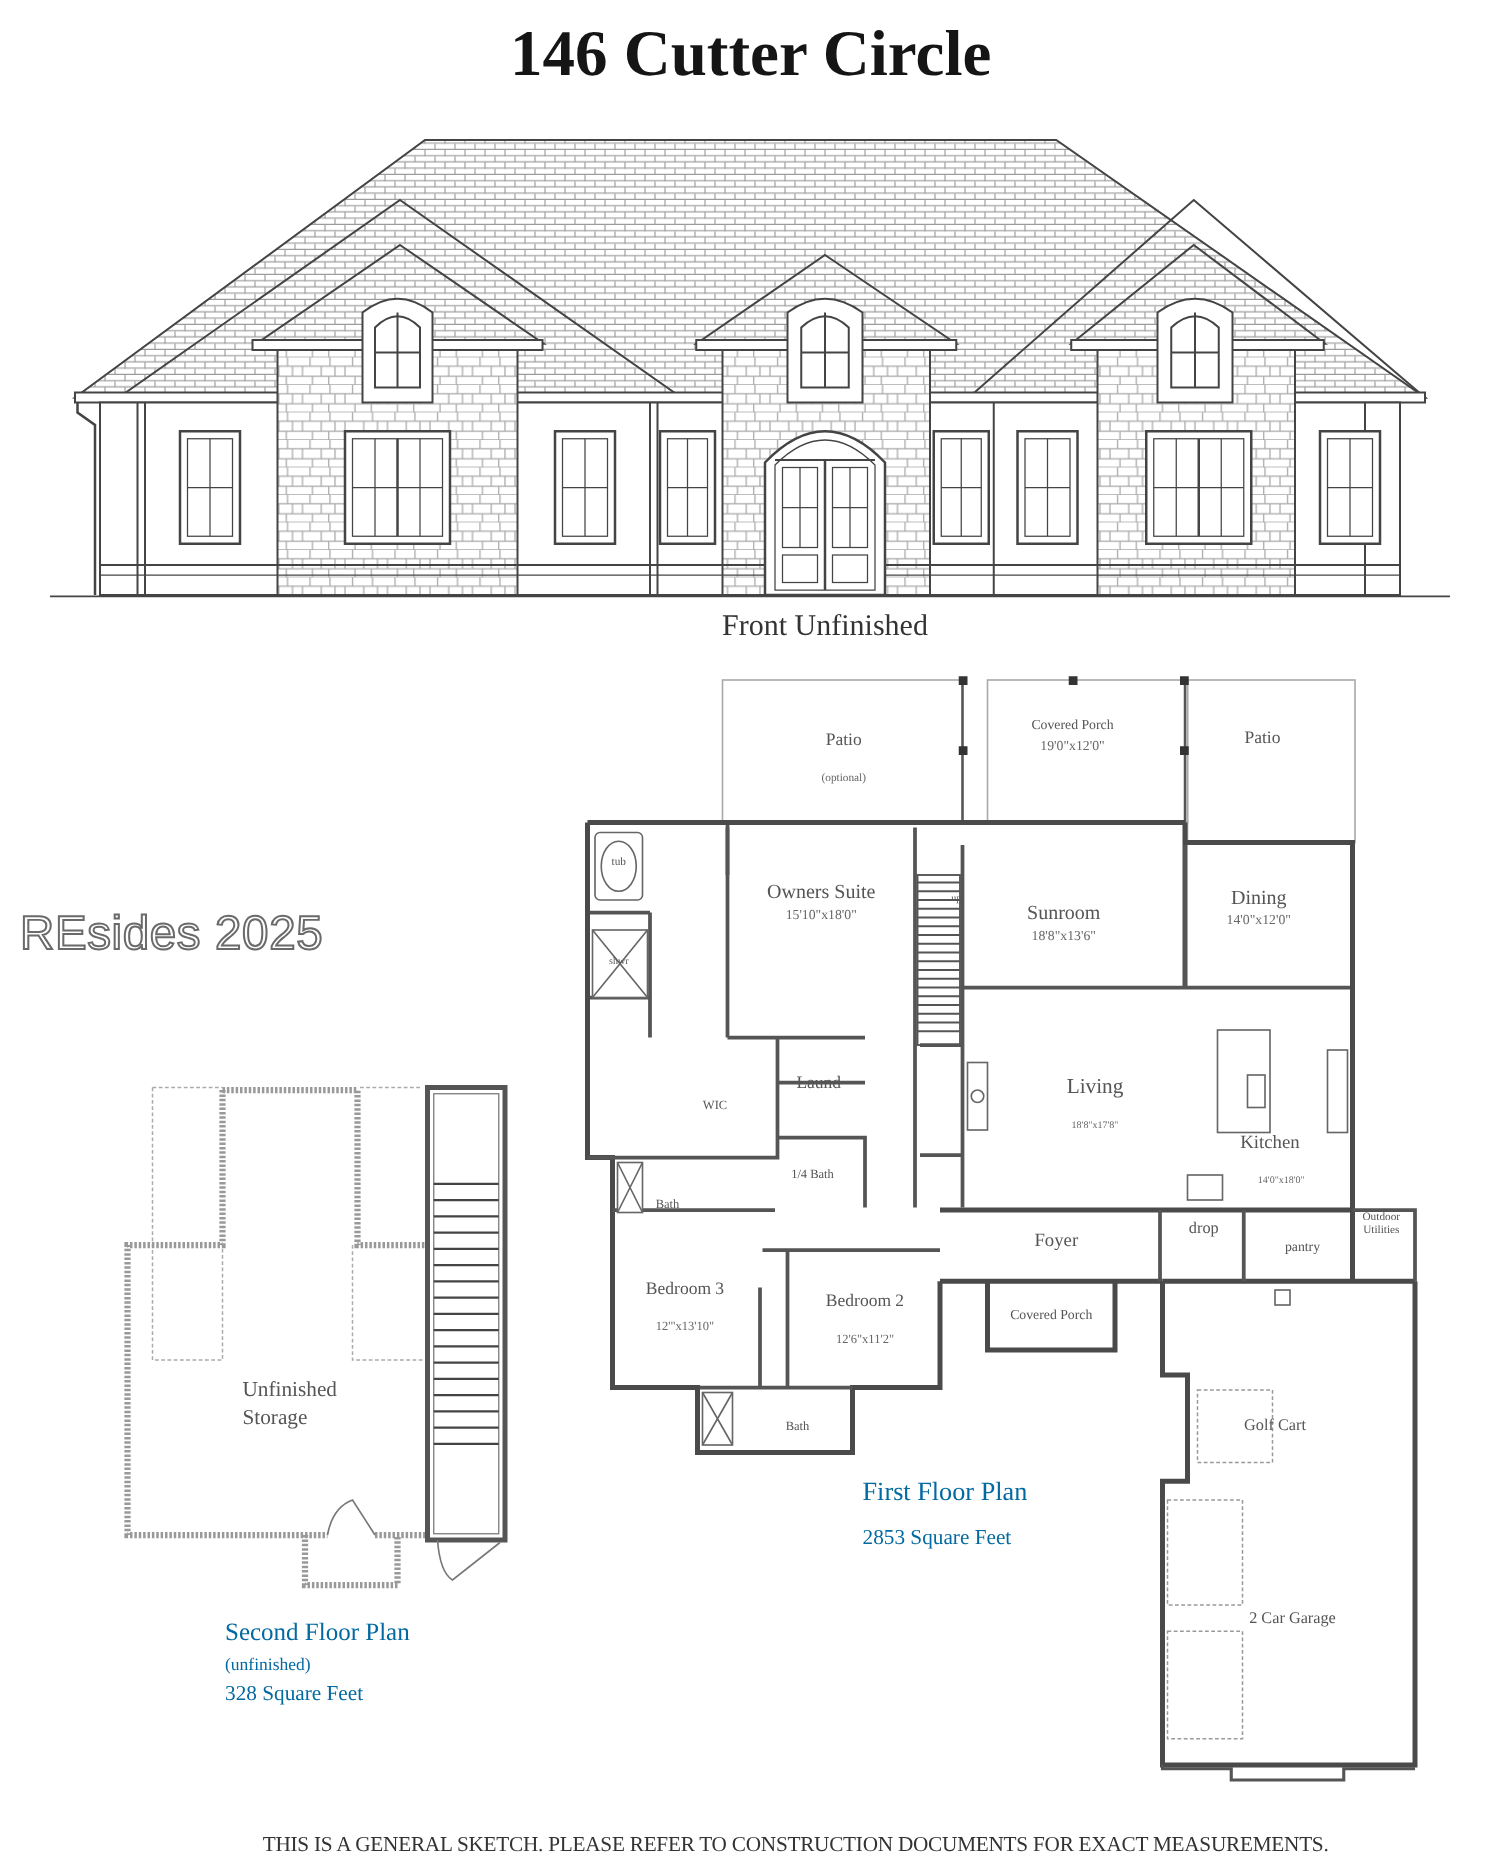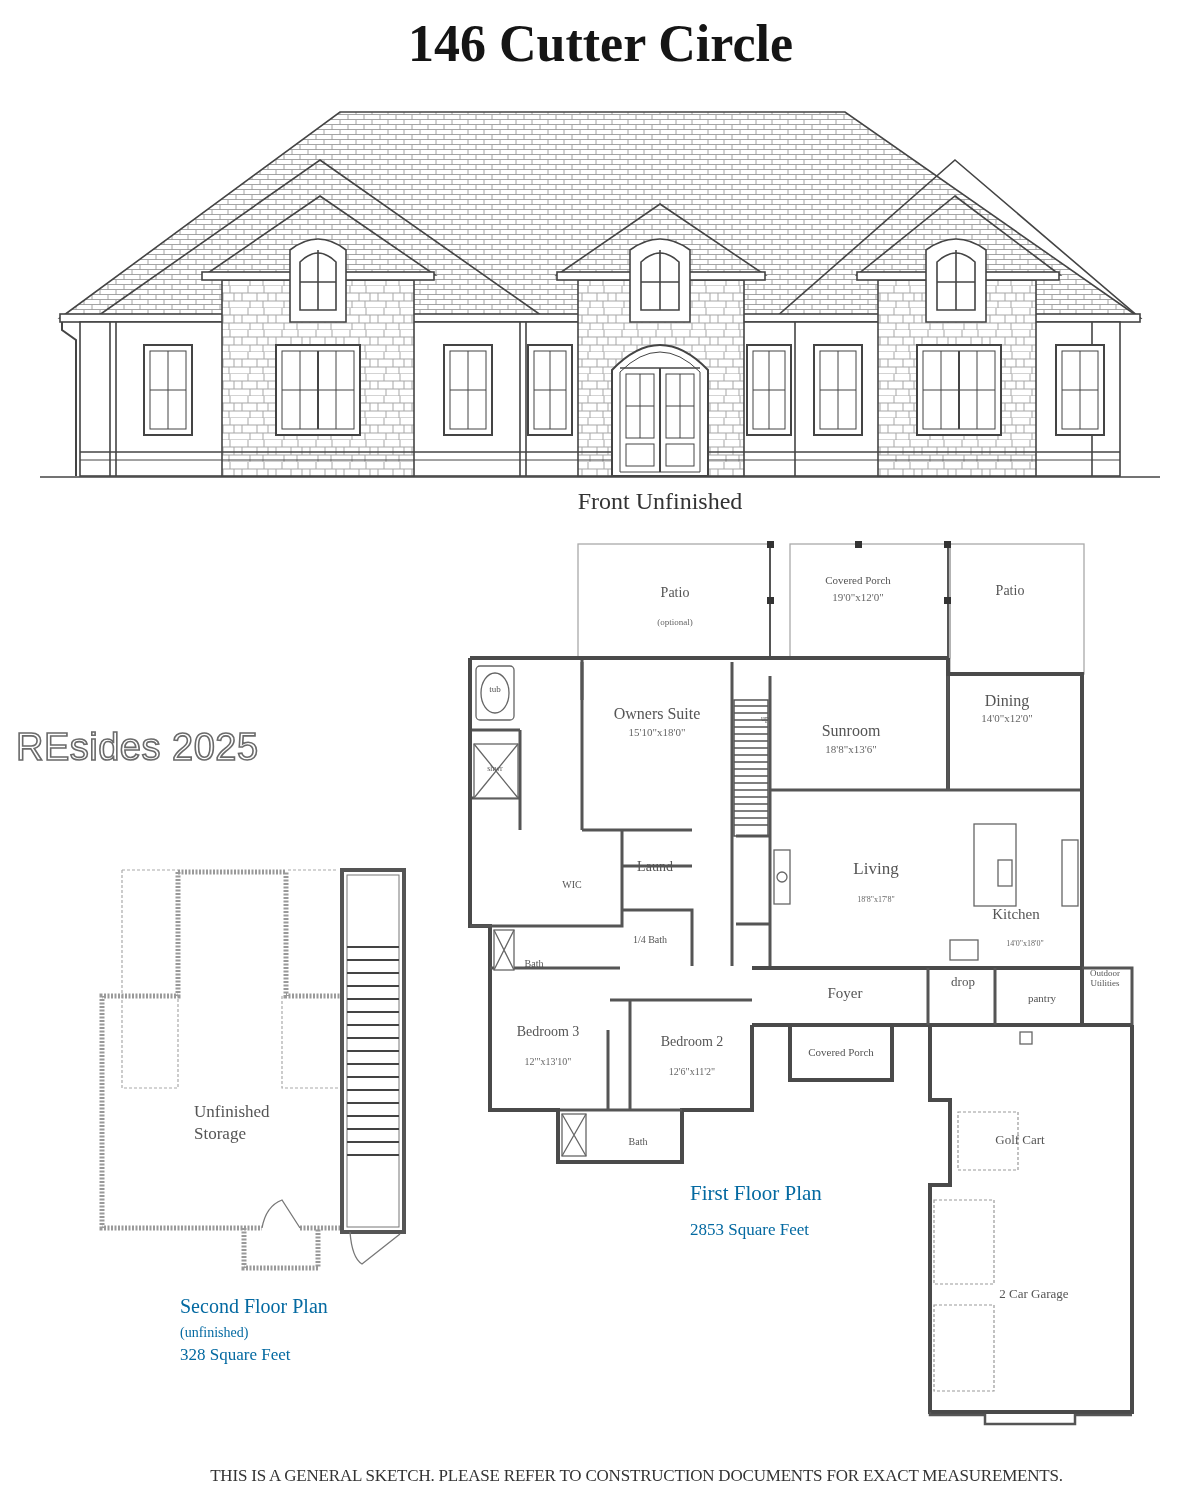--- a/index.html
+++ b/index.html
@@ -253,21 +253,21 @@
 </div>
 
 <div class="room" style="left:596px;top:705px;width:122px;">
   <div class="n">Owners Suite</div>
   <div class="d" style="margin-top:3px">15'10"x18'0"</div>
 </div>
 <div class="room" style="left:796px;top:690px;width:110px;margin-top:32px;">
   <div class="n">Sunroom</div>
   <div class="d" style="margin-top:3px">18'8"x13'6"</div>
 </div>
-<div class="room" style="left:962px;top:692px;width:90px;">
+<div class="room" style="left:962px;top:710px;width:90px;">
   <div class="n">Dining</div>
   <div class="d" style="margin-top:2px">14'0"x12'0"</div>
 </div>
 <div class="room" style="left:836px;top:859px;width:80px;">
   <div class="n" style="font-size:17px">Living</div>
   <div class="d" style="font-size:8px">18'8"x17'8"</div>
 </div>
 <div class="room" style="left:982px;top:906px;width:68px;">
   <div class="n" style="font-size:15px">Kitchen</div>
   <div class="d" style="font-size:8px;margin-left:18px">14'0"x18'0"</div>

